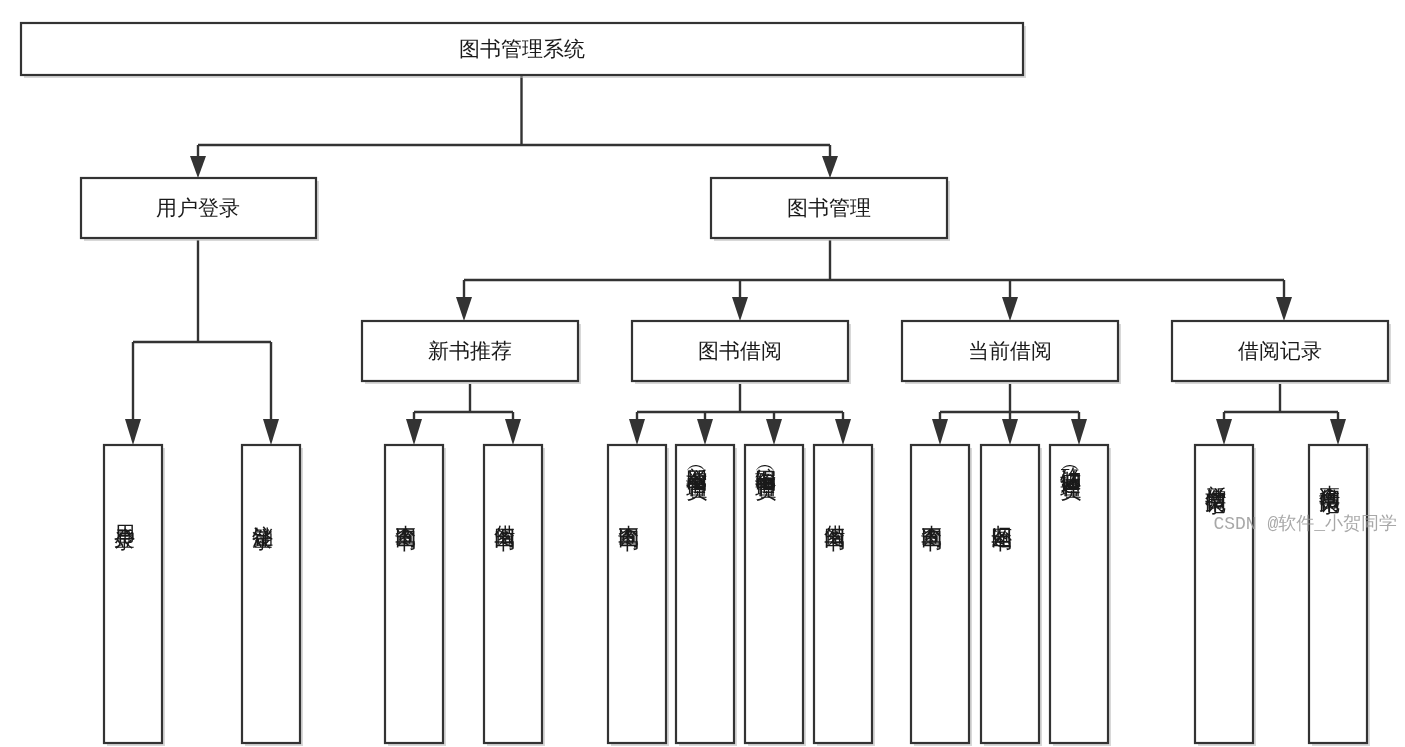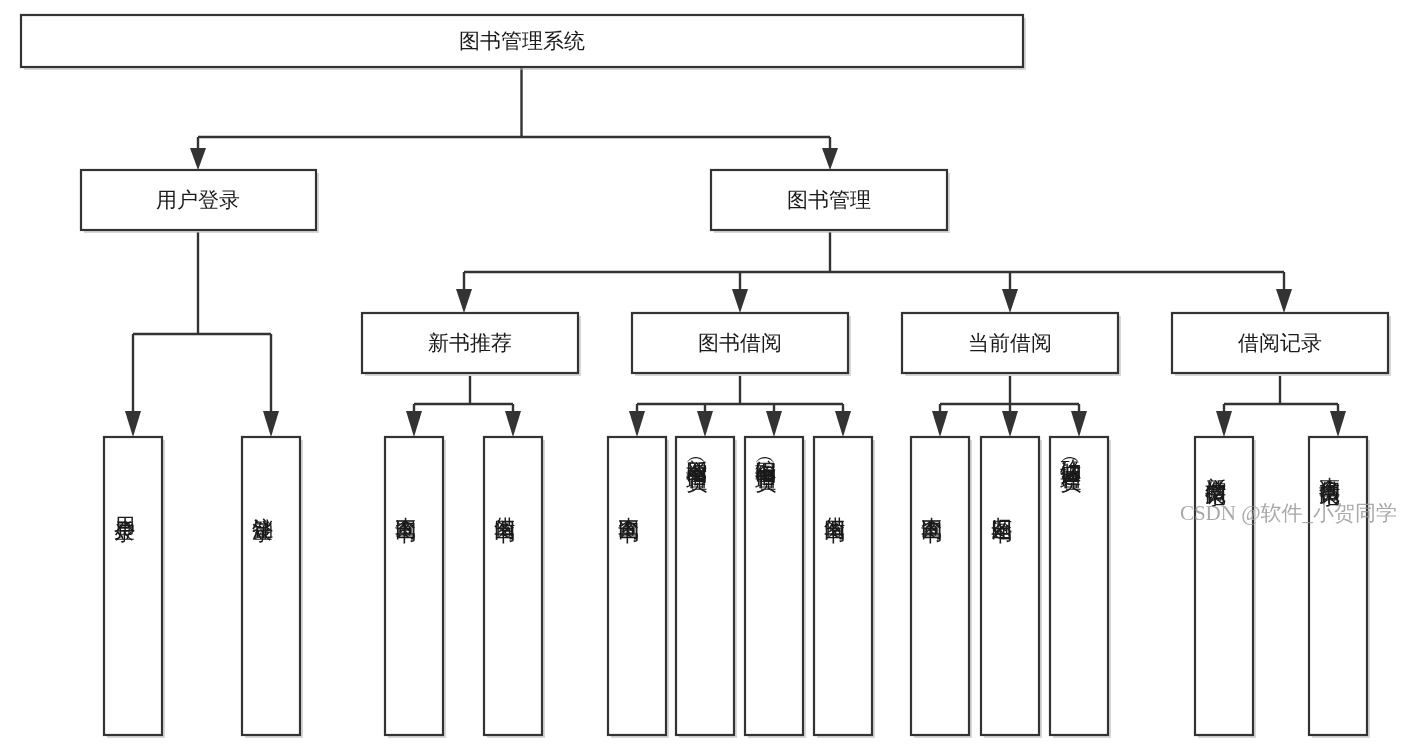--- a/index.html
+++ b/index.html
@@ -11,20 +11,21 @@
     width: 1405px;
     height: 747px;
     font-family: "DejaVu Sans", "Liberation Sans", sans-serif;
     overflow: hidden;
   }
   #diagram-root {
     position: relative;
     width: 1405px;
     height: 533px;
     background: #ffffff;
+    margin-top: 8px;
   }
   svg#tree-svg {
     position: absolute;
     left: 0;
     top: 0;
     width: 1405px;
     height: 747px;
     display: block;
   }
   .node-box {
@@ -64,22 +65,22 @@
     letter-spacing: 2px;
     text-align: start;
     white-space: nowrap;
     pointer-events: none;
     user-select: none;
   }
   .watermark {
     position: absolute;
     right: 8px;
     bottom: 6px;
-    font-family: Liberation Serif, serif;
-    font-size: 21px;
+    font-family: Liberation Mono, monospace;
+    font-size: 18px;
     color: #9a9a9a;
     opacity: 0.85;
     white-space: nowrap;
     user-select: none;
     text-align: right;
   }
 </style>
 </head>
 <body>
 

